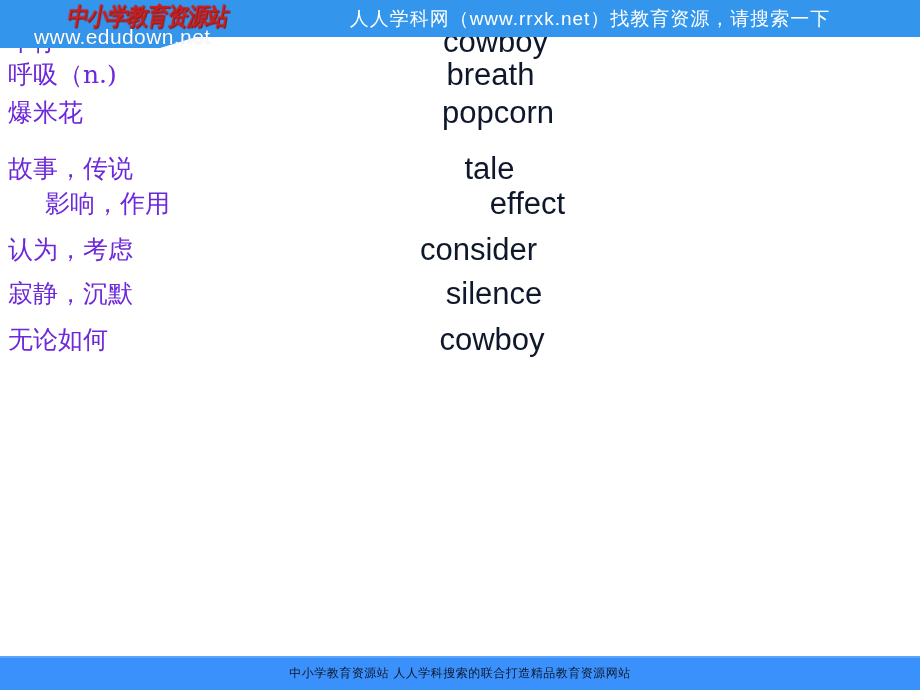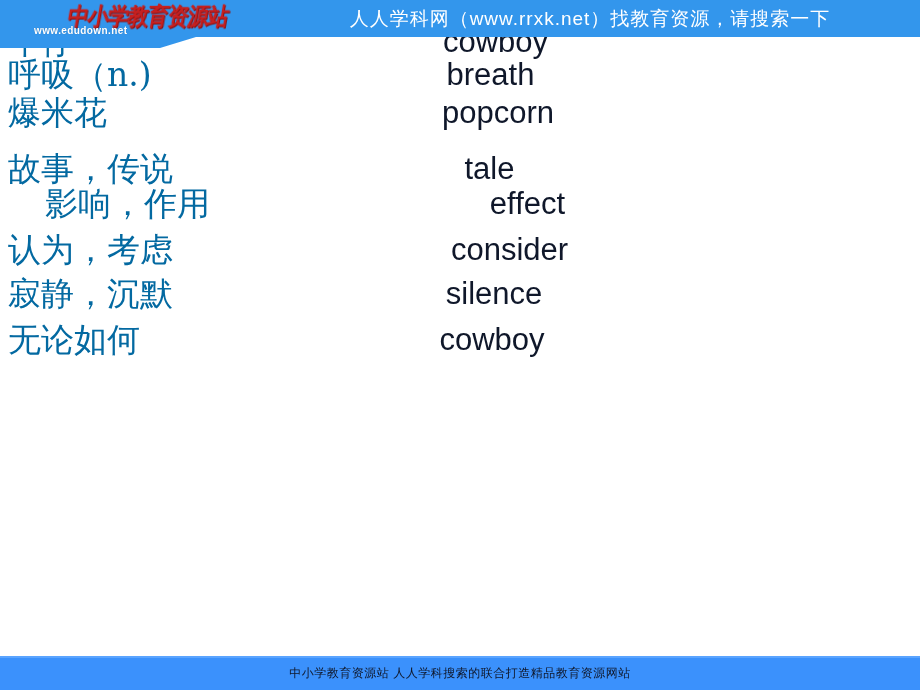--- a/index.html
+++ b/index.html
@@ -73,22 +73,22 @@
     letter-spacing: -1px;
     white-space: nowrap;
     transform: skewX(-10deg) scaleY(1.15);
     text-shadow: 1px 1px 0 #8a1010;
     filter: blur(0.4px);
   }
   #logo-url {
     position: absolute;
     left: 6px;
     top: 23px;
-    font-size: 10px;
-    font-weight: bold;
+    font-size: 21px;
+    font-weight: normal;
     color: #ffffff;
     letter-spacing: 0.4px;
     white-space: nowrap;
     text-shadow: 0 0 1px rgba(0,0,0,0.25);
   }
 
   
   #vocab {
     position: absolute;
     left: 0;
@@ -103,22 +103,22 @@
     width: 920px;
     height: 44px;
   }
   .cn {
     position: absolute;
     left: 8px;
     top: 0;
     height: 44px;
     line-height: 44px;
     font-family: "DejaVu Serif", "Liberation Serif", serif;
-    font-size: 33px;
-    color: #0369a1;
+    font-size: 25px;
+    color: #6d28d9;
     white-space: nowrap;
   }
   .en {
     position: absolute;
     top: 0;
     height: 44px;
     line-height: 44px;
     font-family: "Liberation Sans", "DejaVu Sans", sans-serif;
     font-size: 31px;
     color: #0f172a;
@@ -190,21 +190,21 @@
       <div class="row" style="top: 147px;">
         <div class="cn">故事，传说</div>
         <div class="en" style="left: 408px; width: 163px;">tale</div>
       </div>
       <div class="row" style="top: 182px; margin-left: 37px;">
         <div class="cn">影响，作用</div>
         <div class="en" style="left: 408px; width: 165px;">effect</div>
       </div>
       <div class="row" style="top: 228px;">
         <div class="cn">认为，考虑</div>
-        <div class="en" style="left: 426px; width: 167px;">consider</div>
+        <div class="en" style="left: 395px; width: 167px;">consider</div>
       </div>
       <div class="row" style="top: 272px;">
         <div class="cn">寂静，沉默</div>
         <div class="en" style="left: 408px; width: 172px;">silence</div>
       </div>
       <div class="row" style="top: 318px;">
         <div class="cn">无论如何</div>
         <div class="en" style="left: 408px; width: 168px;">cowboy</div>
       </div>
     </div>

